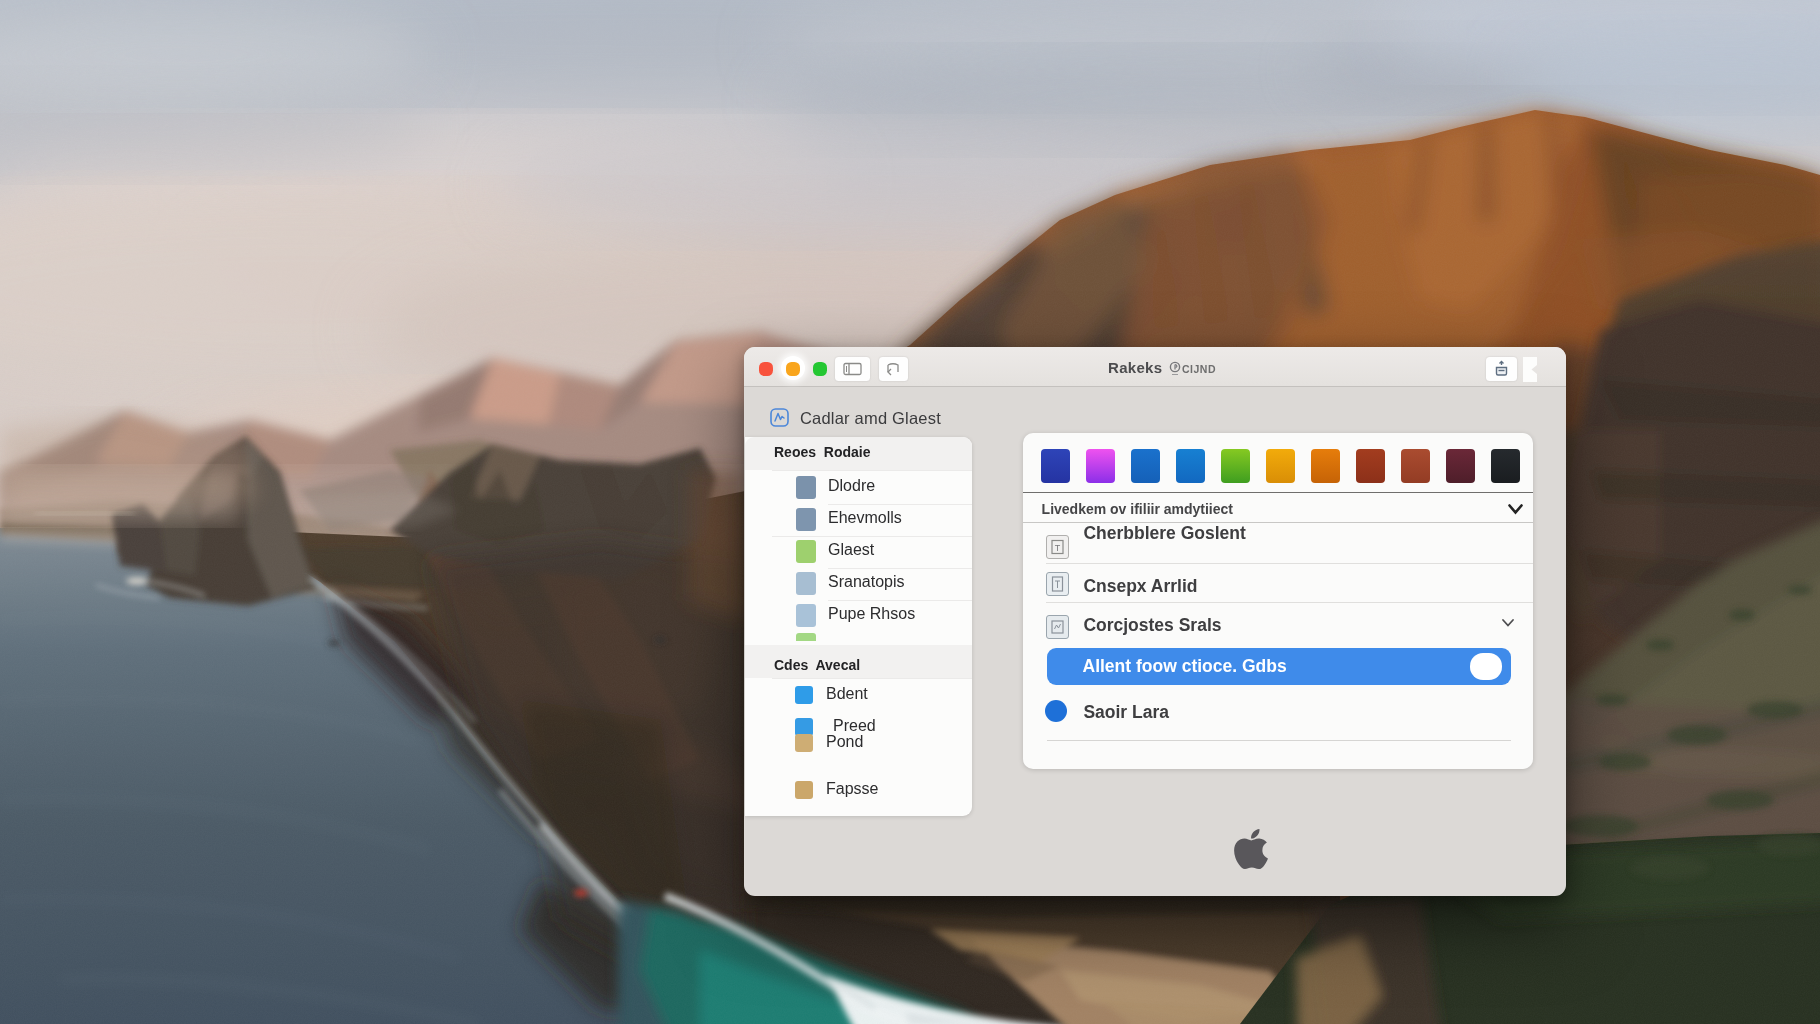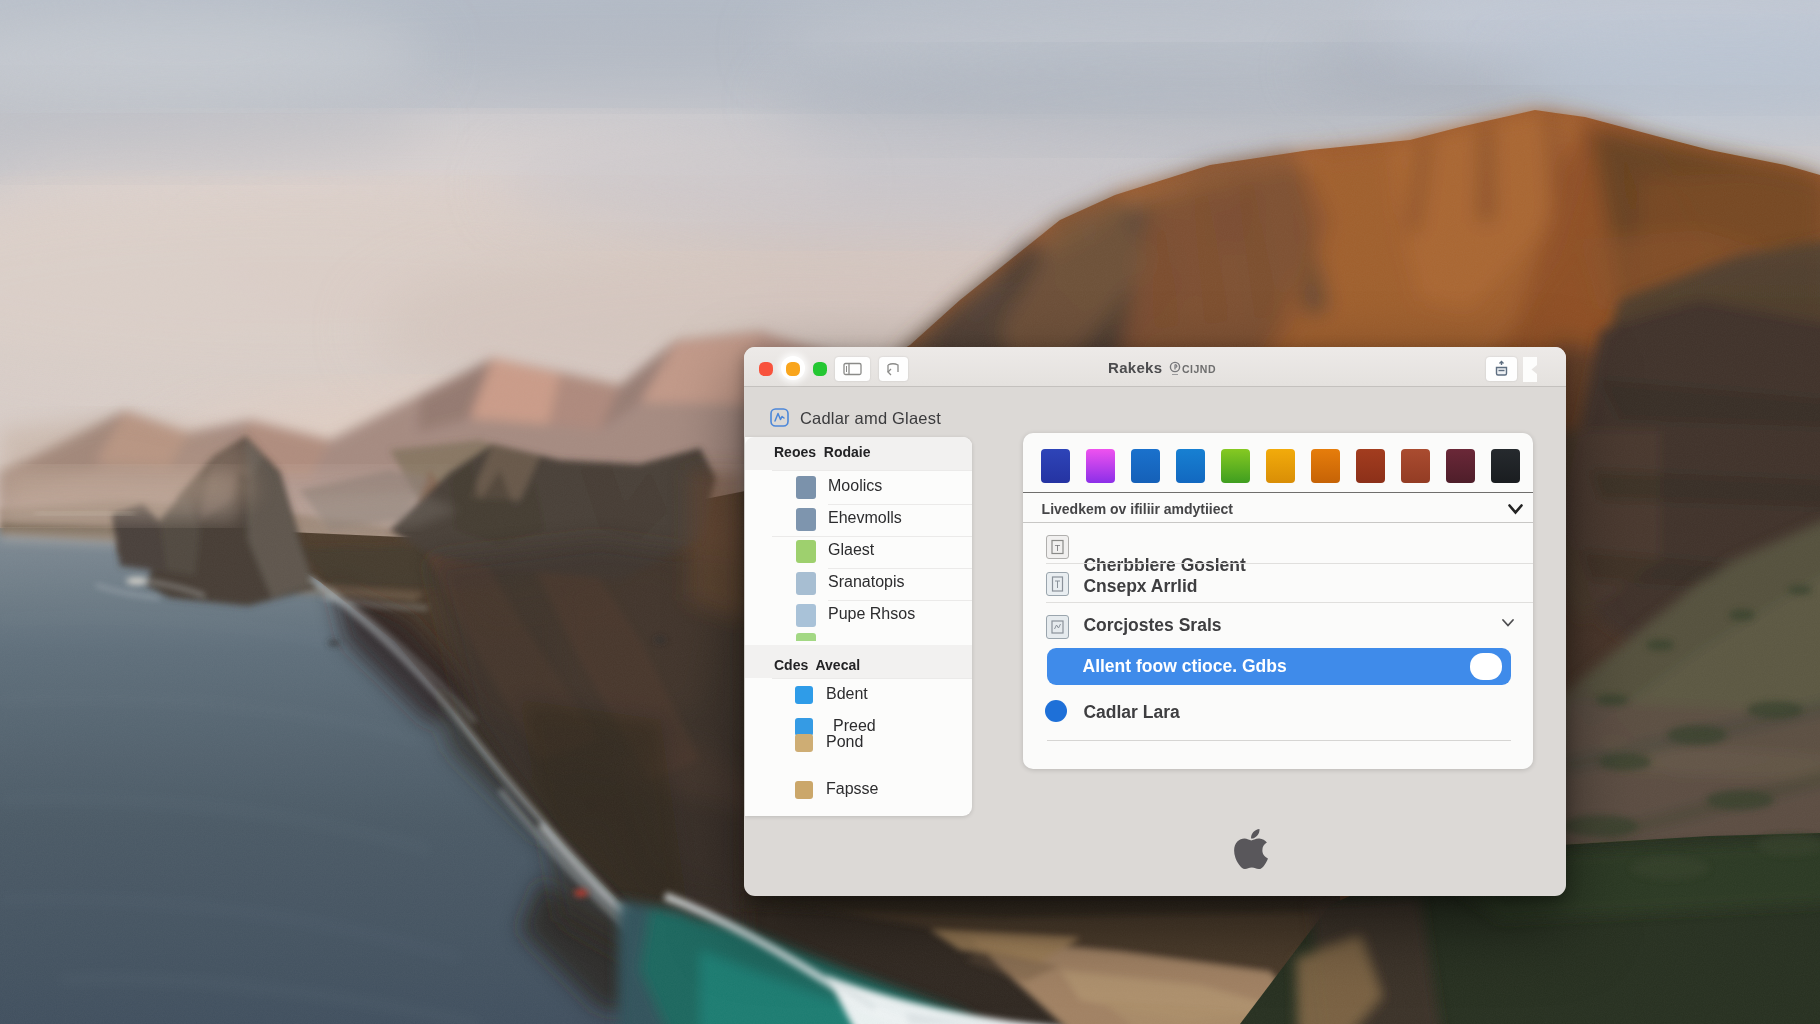--- a/index.html
+++ b/index.html
@@ -355,21 +355,21 @@
     <div class="txt">Cadlar amd Glaest</div>
   </div>
 
   <div id="sidebar">
     <div class="shead" style="top:0;border-radius:9px 9px 0 0;text-align:right;">
         <div class="t">Reoes&nbsp; Rodaie</div>
       </div>
     <div class="sdiv" style="top:33px;"></div>
     <div class="srow" style="top:35px;">
         <div class="ic" style="background:#7b92ab;"></div>
-        <div class="t">Moolics</div>
+        <div class="t">Dlodre</div>
       </div>
     <div class="sdiv" style="top:66.5px;left:83px;width:144px;"></div>
     <div class="srow" style="top:67px;">
         <div class="ic" style="background:#7e95ae;"></div>
         <div class="t">Ehevmolls</div>
       </div>
     <div class="sdiv" style="top:98.5px;"></div>
     <div class="srow" style="top:99px;">
         <div class="ic" style="background:#9ed06e;"></div>
         <div class="t">Glaest</div>
@@ -425,21 +425,21 @@
       </div>
     <svg class="abs" style="left:485px;top:71px;" width="15" height="11" viewBox="0 0 15 11">
       <path d="M1.5,1.5 L7.5,8.5 L13.5,1.5" fill="none" stroke="#232323" stroke-width="2.6" stroke-linecap="round"></path>
       </svg>
     <div class="rdiv" style="left:0;top:89px;width:510px;background:#c8c7c5;"></div>
     <div class="ricon" style="top:102px;"><svg width="21" height="22" viewBox="0 0 21 22">
       <rect x="5" y="4.5" width="11" height="13" fill="none" stroke="#8a8a88" stroke-width="1.2"></rect>
       <text x="10.5" y="15" font-size="9" text-anchor="middle" fill="#77777a" font-family="Liberation Sans">T</text>
         </svg></div>
     <div class="rrow">
-        <div class="t" style="left:60.4px;top:122px;">Cherbblere Goslent</div>
+        <div class="t" style="left:60.4px;top:90px;">Cherbblere Goslent</div>
       </div>
     <div class="rdiv" style="left:23px;top:129.6px;width:487px;background:#e0dfdd;"></div>
     <div class="ricon" style="top:139.4px;background:#e9eef1;border-color:#9aa5ad;"><svg width="21" height="22" viewBox="0 0 21 22">
       <rect x="5.5" y="4" width="10" height="14" fill="none" stroke="#8a929a" stroke-width="1.2"></rect>
       <line x1="8" y1="8" x2="13" y2="8" stroke="#8a929a"></line>
           <line x1="10.5" y1="8" x2="10.5" y2="15" stroke="#8a929a"></line>
         </svg></div>
     <div class="rrow">
         <div class="t" style="left:60.4px;top:143px;">Cnsepx Arrlid</div>
       </div>
@@ -453,21 +453,21 @@
       </div>
     <svg class="abs" style="left:478px;top:185px;" width="14" height="10" viewBox="0 0 14 10">
       <path d="M2,2 L7,7.5 L12,2" fill="none" stroke="#4e4e50" stroke-width="1.8" stroke-linecap="round"></path>
       </svg>
     <div id="bluerow">
         <div class="t">Allent foow ctioce. Gdbs</div>
         <div id="toggle"></div>
       </div>
     <div class="abs" style="left:22.2px;top:267.3px;width:21.5px;height:21.5px;border-radius:11px;background:#1e70d8;"></div>
     <div class="rrow">
-        <div class="t" style="left:60.4px;top:269px;">Cadlar Lara</div>
+        <div class="t" style="left:60.4px;top:269px;">Saoir Lara</div>
       </div>
     <div class="rdiv" style="left:23.6px;top:306.6px;width:464px;background:#d6d5d3;"></div>
   </div>
 
   <svg id="applogo" width="40" height="46" viewBox="0 0 384 512">
     <path fill="#59575b" d="M318.7 268.7c-.2-36.7 16.4-64.4 50-84.8-18.8-26.9-47.2-41.7-84.7-44.6-35.5-2.8-74.3 20.7-88.5 20.7-15 0-49.4-19.7-76.4-19.7C63.3 141.2 4 184.8 4 273.5q0 39.3 14.4 81.2c12.8 36.7 59 126.7 107.2 125.2 25.2-.6 43-17.9 75.8-17.9 31.8 0 48.3 17.9 76.4 17.9 48.6-.7 90.4-82.5 102.6-119.3-65.2-30.7-61.7-90-61.7-91.9zm-56.6-164.2c27.3-32.4 24.8-61.9 24-72.5-24.1 1.4-52 16.4-67.9 34.9-17.5 19.8-27.8 44.3-25.6 71.9 26.1 2 49.9-11.4 69.5-34.3z"></path>
   </svg>
 </div>
 
 </body></html>

